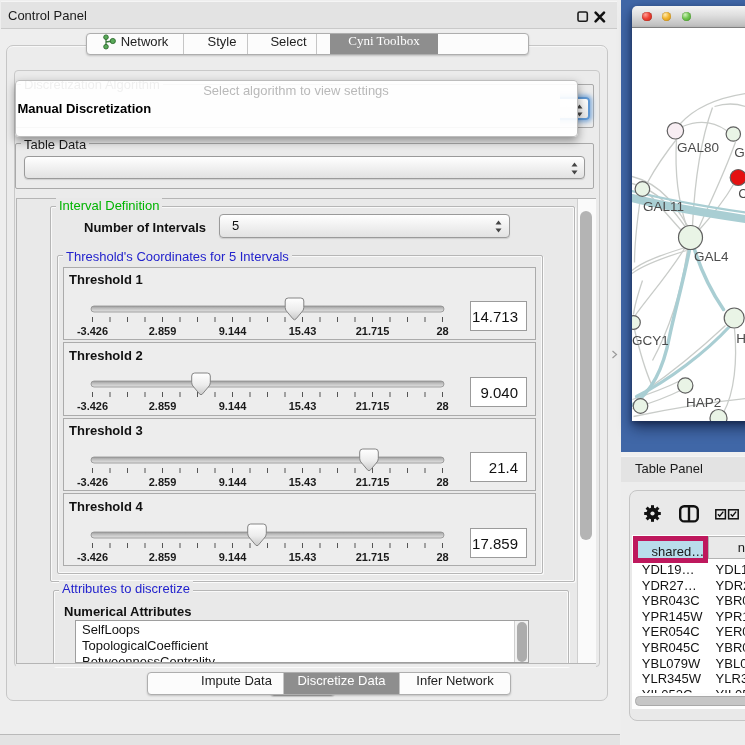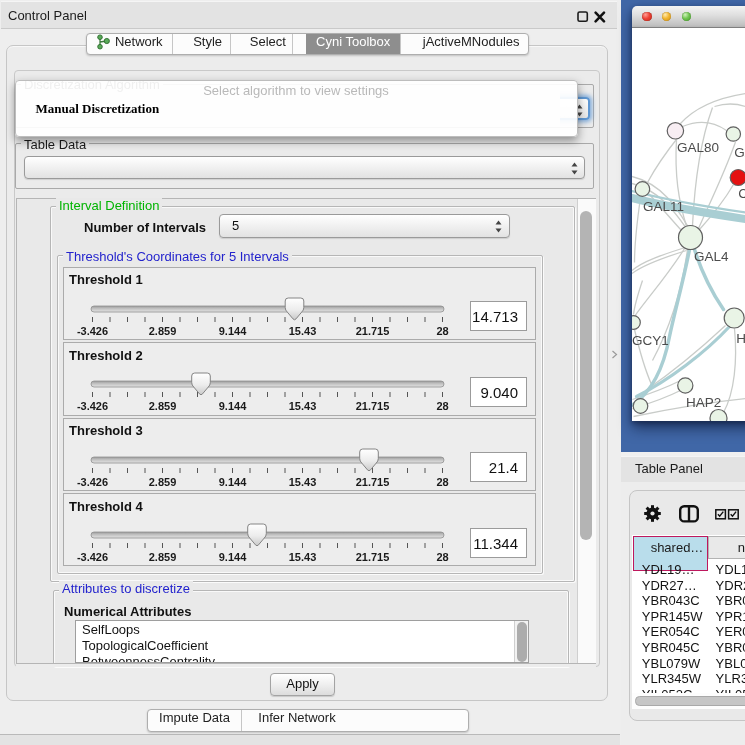--- a/index.html
+++ b/index.html
@@ -41,22 +41,21 @@
   <div class="s" style="width:97px;">
     <svg width="14" height="16" viewBox="0 0 14 16" style="margin-right:5px;position:relative;top:1px;">
       <path d="M4 4 V12.5 M4 8 L10.5 7" stroke="#3d7a3d" stroke-width="1.3" fill="none"></path>
       <circle cx="4" cy="3.2" r="2.3" fill="#5aaa5a" stroke="#2c6b2c" stroke-width="0.9"></circle>
       <circle cx="4" cy="12.7" r="2.3" fill="#5aaa5a" stroke="#2c6b2c" stroke-width="0.9"></circle>
       <circle cx="10.8" cy="7" r="2.6" fill="#5aaa5a" stroke="#2c6b2c" stroke-width="0.9"></circle>
     </svg>
     Network</div>
   <div class="s" style="width:51px;">Style</div>
   <div class="s" style="width:56px;">Select</div>
-  <div class="s sel" style="width:108px;">Cyni Toolbox</div>
-  <div class="s" style="width:129px;">jActiveMNodules</div>
+  <div class="s sel" style="width:108px;font-family:Liberation Serif, serif;">Cyni Toolbox</div>
 </div>
 
 <div class="abs" style="left:6px;top:45px;width:600px;height:654px;background:#ececec;border:1px solid #c6c6c6;border-radius:7px;box-shadow:inset 0 1px 0 #f8f8f8;"></div>
 
 <div class="abs" style="left:14px;top:70px;width:584px;height:595px;background:#ebebeb;border:1px solid #c9c9c9;border-radius:4px;"></div>
 
 <div class="grp" style="left:15px;top:84px;width:577px;height:42px;"></div>
 <div class="abs" style="left:21px;top:77px;font-size:13px;color:#333;background:#ebebeb;padding:0 3px;">Discretization Algorithm</div>
 <div class="abs" style="left:560px;top:90px;width:40px;height:40px;overflow:hidden;">
 <div class="combo" style="left:-537px;top:7px;width:563px;height:19px;border:2px solid #5f97d2;box-shadow:0 0 4px 1.5px rgba(96,152,214,0.75);background:linear-gradient(180deg,#fdfdfd,#e6e6e6);">
@@ -244,51 +243,52 @@
 <text x="28.5" y="66.5" text-anchor="middle" font-size="11" font-weight="bold" fill="#1a1a1a" font-family="Liberation Sans, sans-serif">-3.426</text>
       <text x="98.5" y="66.5" text-anchor="middle" font-size="11" font-weight="bold" fill="#1a1a1a" font-family="Liberation Sans, sans-serif">2.859</text>
       <text x="168.5" y="66.5" text-anchor="middle" font-size="11" font-weight="bold" fill="#1a1a1a" font-family="Liberation Sans, sans-serif">9.144</text>
       <text x="238.5" y="66.5" text-anchor="middle" font-size="11" font-weight="bold" fill="#1a1a1a" font-family="Liberation Sans, sans-serif">15.43</text>
       <text x="308.5" y="66.5" text-anchor="middle" font-size="11" font-weight="bold" fill="#1a1a1a" font-family="Liberation Sans, sans-serif">21.715</text>
       <text x="378.5" y="66.5" text-anchor="middle" font-size="11" font-weight="bold" fill="#1a1a1a" font-family="Liberation Sans, sans-serif">28</text>
 <g transform="translate(193.0,0)">
         <path d="M-9.3,33 Q-9.3,30 -6.3,30 L6.3,30 Q9.3,30 9.3,33 L9.3,39.5 Q9.3,42.3 7.2,44.1 L1.5,50.9 Q0,52.7 -1.5,50.9 L-7.2,44.1 Q-9.3,42.3 -9.3,39.5 Z" fill="url(#tg)" stroke="#848484" stroke-width="1"></path>
       </g>
 </svg>
-<div class="vbox">11.344</div>
+<div class="vbox">17.859</div>
 </div>
 
 <div class="fs" style="left:53px;top:590px;width:514px;height:75px;"></div>
 <div class="fst" style="left:59px;top:581px;color:#2323cd;background:#e9e9e9;">Attributes to discretize</div>
 <div class="abs" style="left:64px;top:604px;font-size:13px;font-weight:bold;color:#111;">Numerical Attributes</div>
 <div class="abs" style="left:75px;top:620px;width:454px;height:43px;background:#ffffff;border:1px solid #9e9e9e;box-sizing:border-box;overflow:hidden;">
   <div style="font-size:13px;color:#111;padding:1px 0 0 6px;line-height:15.9px;">SelfLoops<br>TopologicalCoefficient<br>BetweennessCentrality</div>
   <div class="abs" style="right:0;top:0;width:13px;height:100%;background:#f2f2f2;border-left:1px solid #cfcfcf;"></div>
   <div class="abs" style="right:1.5px;top:1px;width:10px;height:40px;background:#acacac;border-radius:5px;"></div>
 </div>
 
 <div class="abs" style="left:16px;top:663px;width:580px;height:2.5px;background:#ececec;border-top:1px solid #b5b5b5;"></div>
 
 <div class="abs" style="left:270px;top:672.5px;width:63px;height:21px;border:1px solid #a3a3a3;border-radius:4px;background:linear-gradient(180deg,#ffffff,#efefef 50%,#dcdcdc);text-align:center;font-size:13px;color:#111;line-height:20px;box-shadow:0 1px 1px rgba(0,0,0,0.15);">Apply</div>
 
-<div class="seg" style="left:147px;top:709px;width:320px;height:21px;">
+<div class="seg" style="left:147px;top:672px;width:320px;height:21px;padding-left:42px;">
   <div class="s" style="width:94px;">Impute Data</div>
+  <div class="s sel" style="width:116px;">Discretize Data</div>
   <div class="s" style="width:110px;">Infer Network</div>
 </div>
 
 <div class="abs" style="left:0;top:734px;width:620px;height:11px;background:#e3e3e3;border-top:1px solid #b9b9b9;"></div>
 
 <div class="abs" style="left:611px;top:345px;width:7px;height:9px;">
 <svg width="7" height="9" viewBox="0 0 7 9">
       <path d="M1.5,1 L5.5,4.5 L1.5,8" fill="none" stroke="#9a9a9a" stroke-width="1.2"></path>
     </svg></div>
 
 <div class="abs" style="left:14.5px;top:80px;width:563px;height:57px;background:rgba(255,255,255,0.92);border:1px solid #bdbdbd;border-radius:4px;box-shadow:0 4px 10px rgba(0,0,0,0.40);box-sizing:border-box;">
   <div style="font-size:13px;color:#b9b9b9;text-align:center;line-height:19.4px;height:18.7px;">Select algorithm to view settings</div>
-  <div style="font-size:13px;font-weight:bold;color:#000;line-height:18.7px;height:18.7px;padding-left:20px;font-family:Liberation Serif, serif;">Manual Discretization</div>
+  <div style="font-size:13px;font-weight:bold;color:#000;line-height:18.7px;height:18.7px;padding-left:2px;">Manual Discretization</div>
 </div>
 
 <div class="abs" style="left:620.5px;top:0;width:124.5px;height:451.5px;background:#4067a7;"></div>
 
 <div class="abs" style="left:631.5px;top:5.5px;width:128px;height:415px;border-radius:5px 5px 0 0;box-shadow:0 7px 14px 0 rgba(8,18,48,0.6),0 2px 5px rgba(8,18,48,0.45);"></div>
 <div class="abs" style="left:631.5px;top:5.5px;width:128px;height:22px;border-radius:5px 0 0 0;background:linear-gradient(180deg,#f4f4f4 0%,#dedede 45%,#c2c2c2 90%,#b5b5b5 100%);border-bottom:1px solid #7f7f7f;box-sizing:border-box;">
   <div class="abs" style="left:10.5px;top:6.4px;width:9.6px;height:9.6px;border-radius:50%;background:radial-gradient(circle at 35% 30%, #ff9d94 0%, #ee4135 45%, #c3271a 100%);box-shadow:inset 0 0 1px rgba(80,10,5,0.8);"></div>
   <div class="abs" style="left:30.3px;top:6.4px;width:9.6px;height:9.6px;border-radius:50%;background:radial-gradient(circle at 35% 30%, #ffeab0 0%, #f2b630 45%, #cf8e10 100%);box-shadow:inset 0 0 1px rgba(120,80,0,0.8);"></div>
   <div class="abs" style="left:50.0px;top:6.4px;width:9.6px;height:9.6px;border-radius:50%;background:radial-gradient(circle at 35% 30%, #d0f2bc 0%, #72c653 45%, #429e26 100%);box-shadow:inset 0 0 1px rgba(30,90,10,0.8);"></div>
 </div>
@@ -378,21 +378,21 @@
   <rect x="1.2" y="1.2" width="17.6" height="15.2" rx="4" fill="none" stroke="#111" stroke-width="2.4"></rect>
   <line x1="10" y1="1.2" x2="10" y2="16.4" stroke="#111" stroke-width="2.4"></line>
 </svg>
 <svg class="abs" style="left:715px;top:508.5px;" width="25" height="11" viewBox="0 0 25 11">
   <rect x="0.8" y="0.8" width="9.6" height="9" fill="none" stroke="#111" stroke-width="1.5"></rect>
   <path d="M2.9,5.2 L4.7,7.2 L8.3,2.6" fill="none" stroke="#111" stroke-width="1.4"></path>
   <rect x="13.6" y="0.8" width="9.6" height="9" fill="none" stroke="#111" stroke-width="1.5"></rect>
   <path d="M15.7,5.2 L17.5,7.2 L21.1,2.6" fill="none" stroke="#111" stroke-width="1.4"></path>
 </svg>
 <div class="abs" style="left:631.5px;top:535px;width:132px;height:173.5px;background:#ffffff;overflow:hidden;">
-  <div class="abs" style="left:1px;top:0.5px;width:75px;height:35px;background:#b9ddeb;border:1px solid #be185d;box-sizing:border-box;text-align:center;font-size:13px;color:#1a1a1a;line-height:22px;text-indent:14px;">shared…</div>
+  <div class="abs" style="left:1px;top:0.5px;width:75px;height:27px;background:#b9ddeb;border:5px solid #be185d;box-sizing:border-box;text-align:center;font-size:13px;color:#1a1a1a;line-height:22px;text-indent:14px;">shared…</div>
   <div class="abs" style="left:76.5px;top:0.5px;width:92px;height:23px;background:#e9e9e9;border:1px solid #b3b3b3;box-sizing:border-box;text-align:center;font-size:13px;color:#1a1a1a;line-height:22px;">name</div>
   <div class="abs" style="left:10.3px;top:27.0px;font-size:13px;color:#141414;">YDL19…</div>
 <div class="abs" style="left:84.1px;top:27.0px;font-size:13px;color:#141414;">YDL194W</div>
 <div class="abs" style="left:10.3px;top:42.6px;font-size:13px;color:#141414;">YDR27…</div>
 <div class="abs" style="left:84.1px;top:42.6px;font-size:13px;color:#141414;">YDR277C</div>
 <div class="abs" style="left:10.3px;top:58.2px;font-size:13px;color:#141414;">YBR043C</div>
 <div class="abs" style="left:84.1px;top:58.2px;font-size:13px;color:#141414;">YBR043C</div>
 <div class="abs" style="left:10.3px;top:73.8px;font-size:13px;color:#141414;">YPR145W</div>
 <div class="abs" style="left:84.1px;top:73.8px;font-size:13px;color:#141414;">YPR145W</div>
 <div class="abs" style="left:10.3px;top:89.4px;font-size:13px;color:#141414;">YER054C</div>

